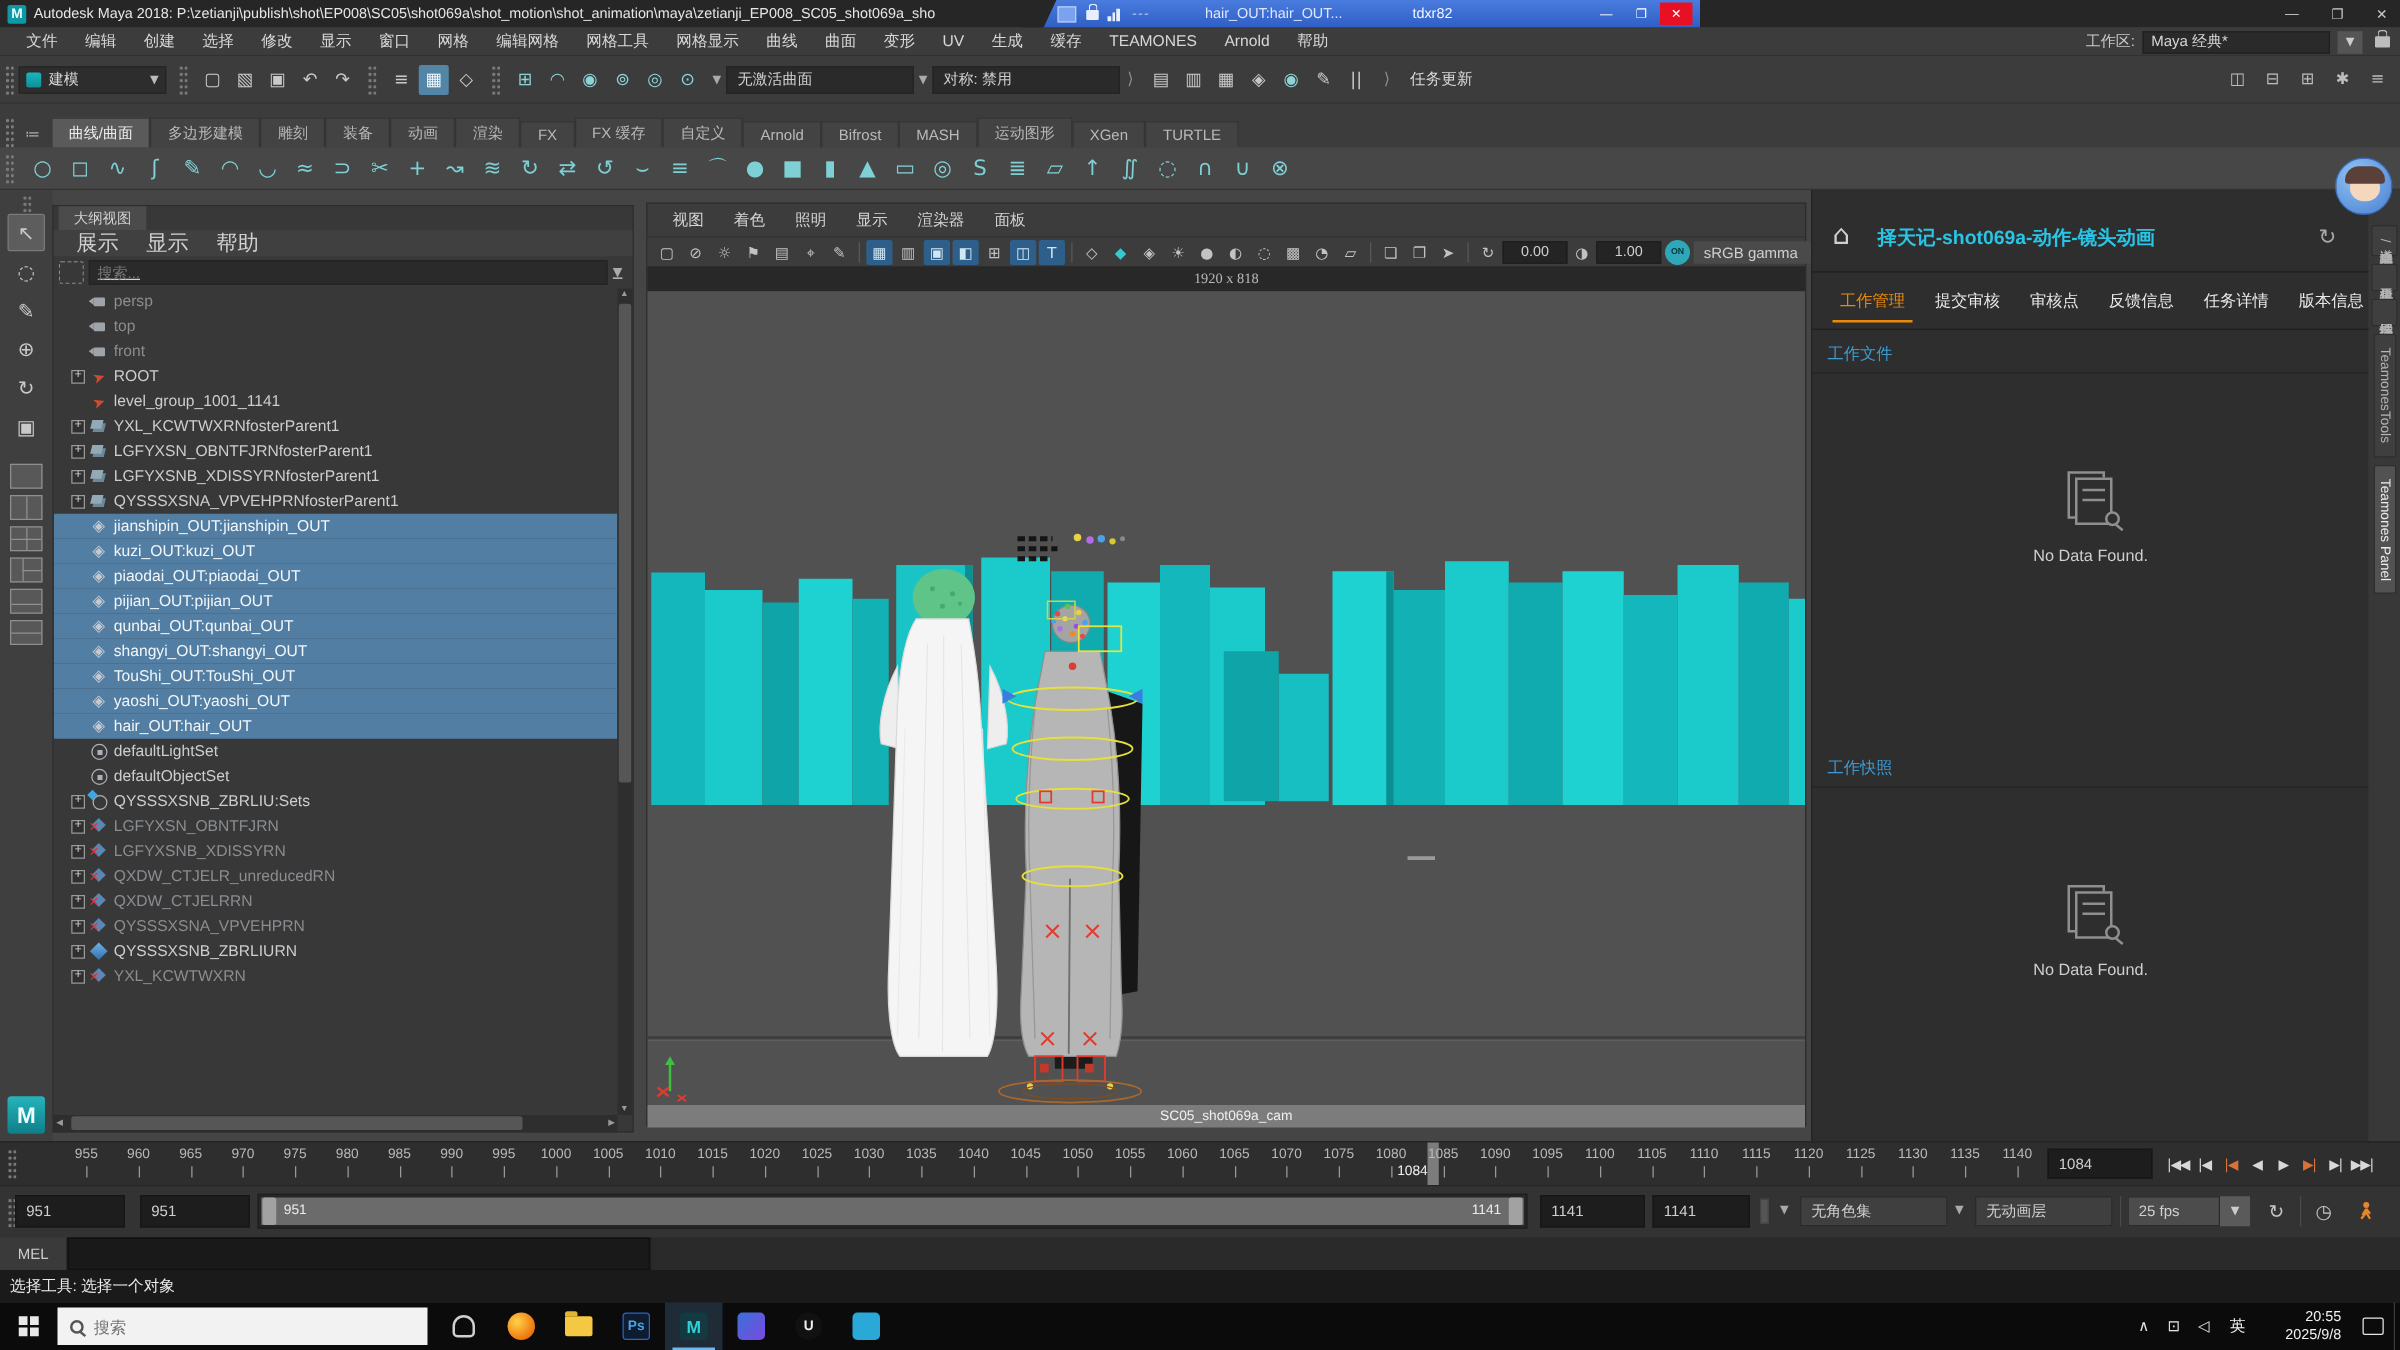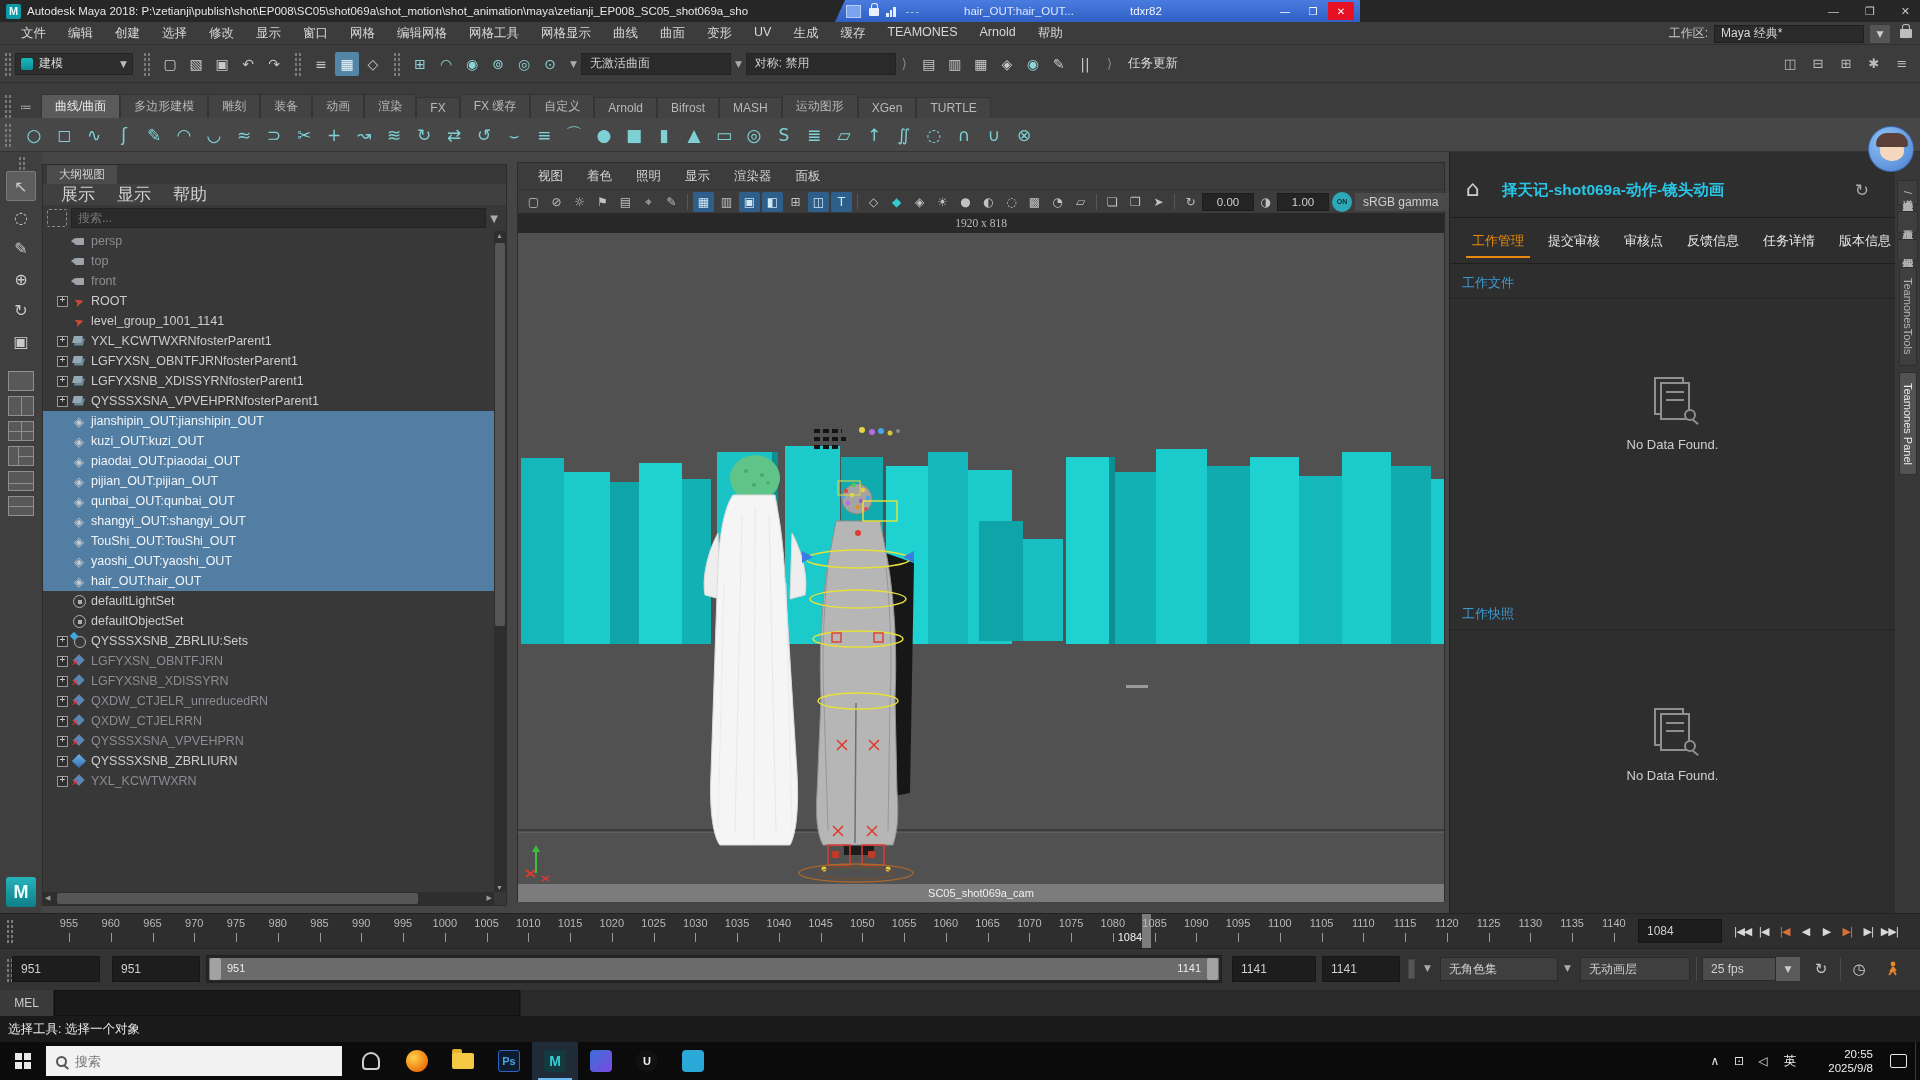--- a/index.html
+++ b/index.html
@@ -25,21 +25,21 @@
   .tb-bgtitle{color:#dfe7fb;margin-right:56px;}
   .tb-bgtitle2{color:#f2f5ff;}
   .tb-blue-ctrls{position:absolute;right:6px;top:0;height:22px;display:flex;align-items:center;gap:2px;}
   .tb-blue-ctrls span{width:26px;height:18px;display:flex;align-items:center;justify-content:center;font-size:10px;color:#fff;}
   .tb-blue-ctrls .close-red{background:#e81123;border-radius:1px;}
   .tb-right-ctrls{position:absolute;right:10px;top:0;height:22px;display:flex;align-items:center;gap:26px;z-index:3;}
   .tb-right-ctrls span{color:#c9c9c9;font-size:11px;}
 
   
   .menubar{position:absolute;left:0;top:22px;width:1920px;height:23px;background:#3c3c3c;display:flex;align-items:center;border-bottom:1px solid #303030;}
-  #menu-items{display:flex;padding-left:10px;gap:0;}
+  #menu-items{display:flex;align-items:center;padding-left:10px;gap:0;}
   .menu-item{padding:3px 11px;color:#d8d8d8;font-size:12.5px;white-space:nowrap;cursor:default;}
   .workspace{position:absolute;right:8px;top:0;height:23px;display:flex;align-items:center;gap:6px;}
   .ws-label{color:#c9c9c9;font-size:12px;}
   .ws-select{width:150px;height:18px;background:#2a2a2a;border:1px solid #1f1f1f;display:flex;align-items:center;padding:0 6px;color:#d8d8d8;font-size:12px;position:relative;}
   .ws-dd{width:20px;height:18px;background:#555;display:flex;align-items:center;justify-content:center;color:#ccc;font-size:9px;}
   .ws-lock{width:12px;height:9px;background:#bdbdbd;border-radius:1px;position:relative;margin-left:4px;}
   .ws-lock::before{content:"";position:absolute;left:2px;top:-5px;width:6px;height:5px;border:1.5px solid #bdbdbd;border-bottom:none;border-radius:3px 3px 0 0;}
 
   
   .statusline{position:absolute;left:0;top:45px;width:1920px;height:38px;background:#3c3c3c;display:flex;align-items:center;border-bottom:1px solid #2e2e2e;}
@@ -85,21 +85,21 @@
   .lay4::after{content:"";position:absolute;top:50%;left:38%;right:0;height:1px;background:#8f8f8f;}
   .lay5::after{content:"";position:absolute;bottom:32%;left:0;right:0;height:1px;background:#8f8f8f;}
   .lay6::before{content:"";position:absolute;top:50%;left:0;right:0;height:1px;background:#8f8f8f;}
   .maya-m{position:absolute;bottom:6px;left:6px;width:30px;height:30px;background:linear-gradient(#27b3bb,#0e7f88);color:#eafeff;font-weight:bold;font-size:18px;display:flex;align-items:center;justify-content:center;border-radius:3px;}
 
   
   .outliner{position:absolute;left:42px;top:12px;width:465px;height:742px;background:#383838;border:1px solid #2c2c2c;}
   .ol-tab{position:absolute;left:4px;top:0;height:19px;background:#4b4b4b;color:#cfcfcf;font-size:11.5px;display:flex;align-items:center;padding:0 12px;}
   .ol-menus{position:absolute;left:0;top:19px;height:21px;display:flex;align-items:center;padding-left:8px;gap:2px;width:100%;background:#404040;}
   .ol-menu-item{padding:2px 10px;font-size:17px;color:#d0d0d0;}
-  .ol-search{position:absolute;left:0;top:40px;height:26px;width:100%;display:flex;align-items:center;padding:0 4px;gap:4px;}
+  .ol-search{position:absolute;left:0;top:40px;height:26px;width:100%;display:flex;align-items:center;padding:0 4px;gap:4px;text-decoration:underline;}
   .ol-filter{width:20px;height:18px;border:1px dashed #8a8a8a;border-radius:2px;flex:none;}
   .ol-search input{flex:1;height:20px;background:#2a2a2a;border:1px solid #232323;color:#bbb;font-size:12px;padding:0 6px;outline:none;}
   .ol-search .dd{color:#aaa;font-size:10px;padding-right:4px;}
   .ol-tree{position:absolute;left:0;top:66px;bottom:13px;right:12px;overflow:hidden;background:#383838;}
   .ol-row{height:20px;display:flex;align-items:center;padding-left:14px;white-space:nowrap;}
   .ol-row.sel{background:#527ea3;}
   .ol-row .lbl{font-size:12.5px;color:#cdcdcd;margin-left:4px;}
   .ol-row.sel .lbl{color:#f2f6f9;}
   .ol-row.dim .lbl{color:#8a8d91;}
   .exp{width:11px;height:11px;border:1px solid #999;background:#2f2f2f;position:relative;flex:none;margin-right:3px;}

